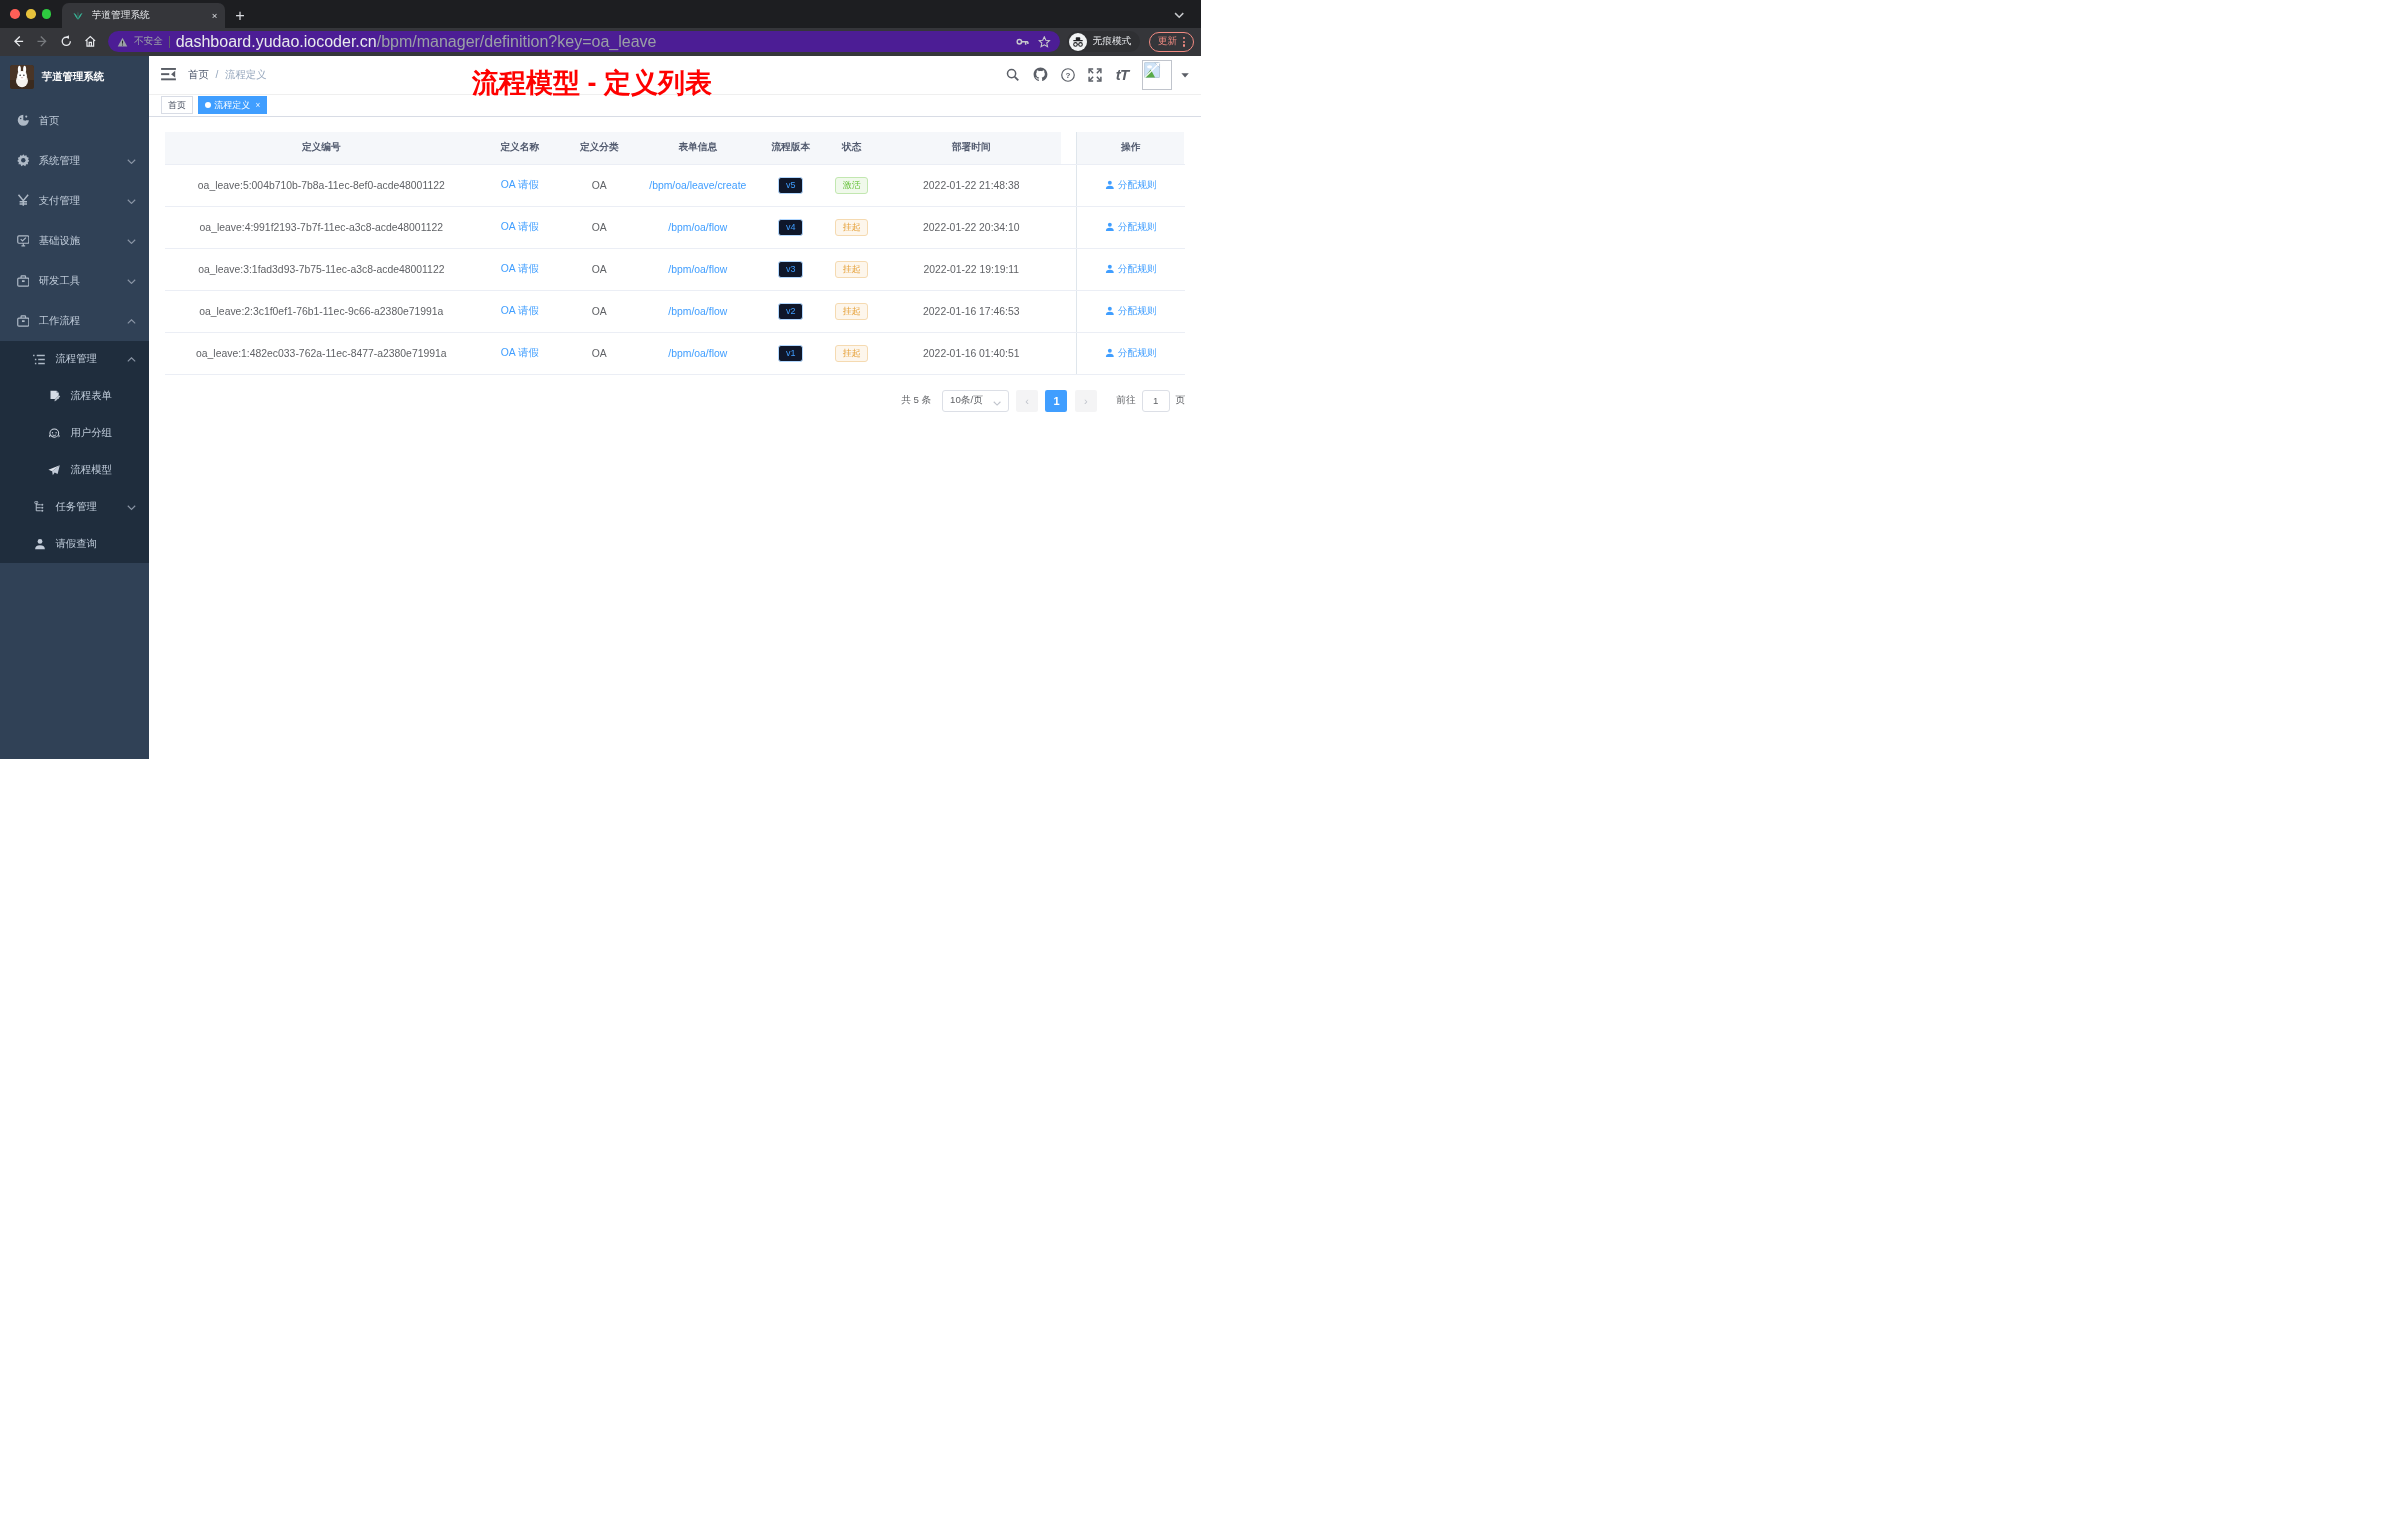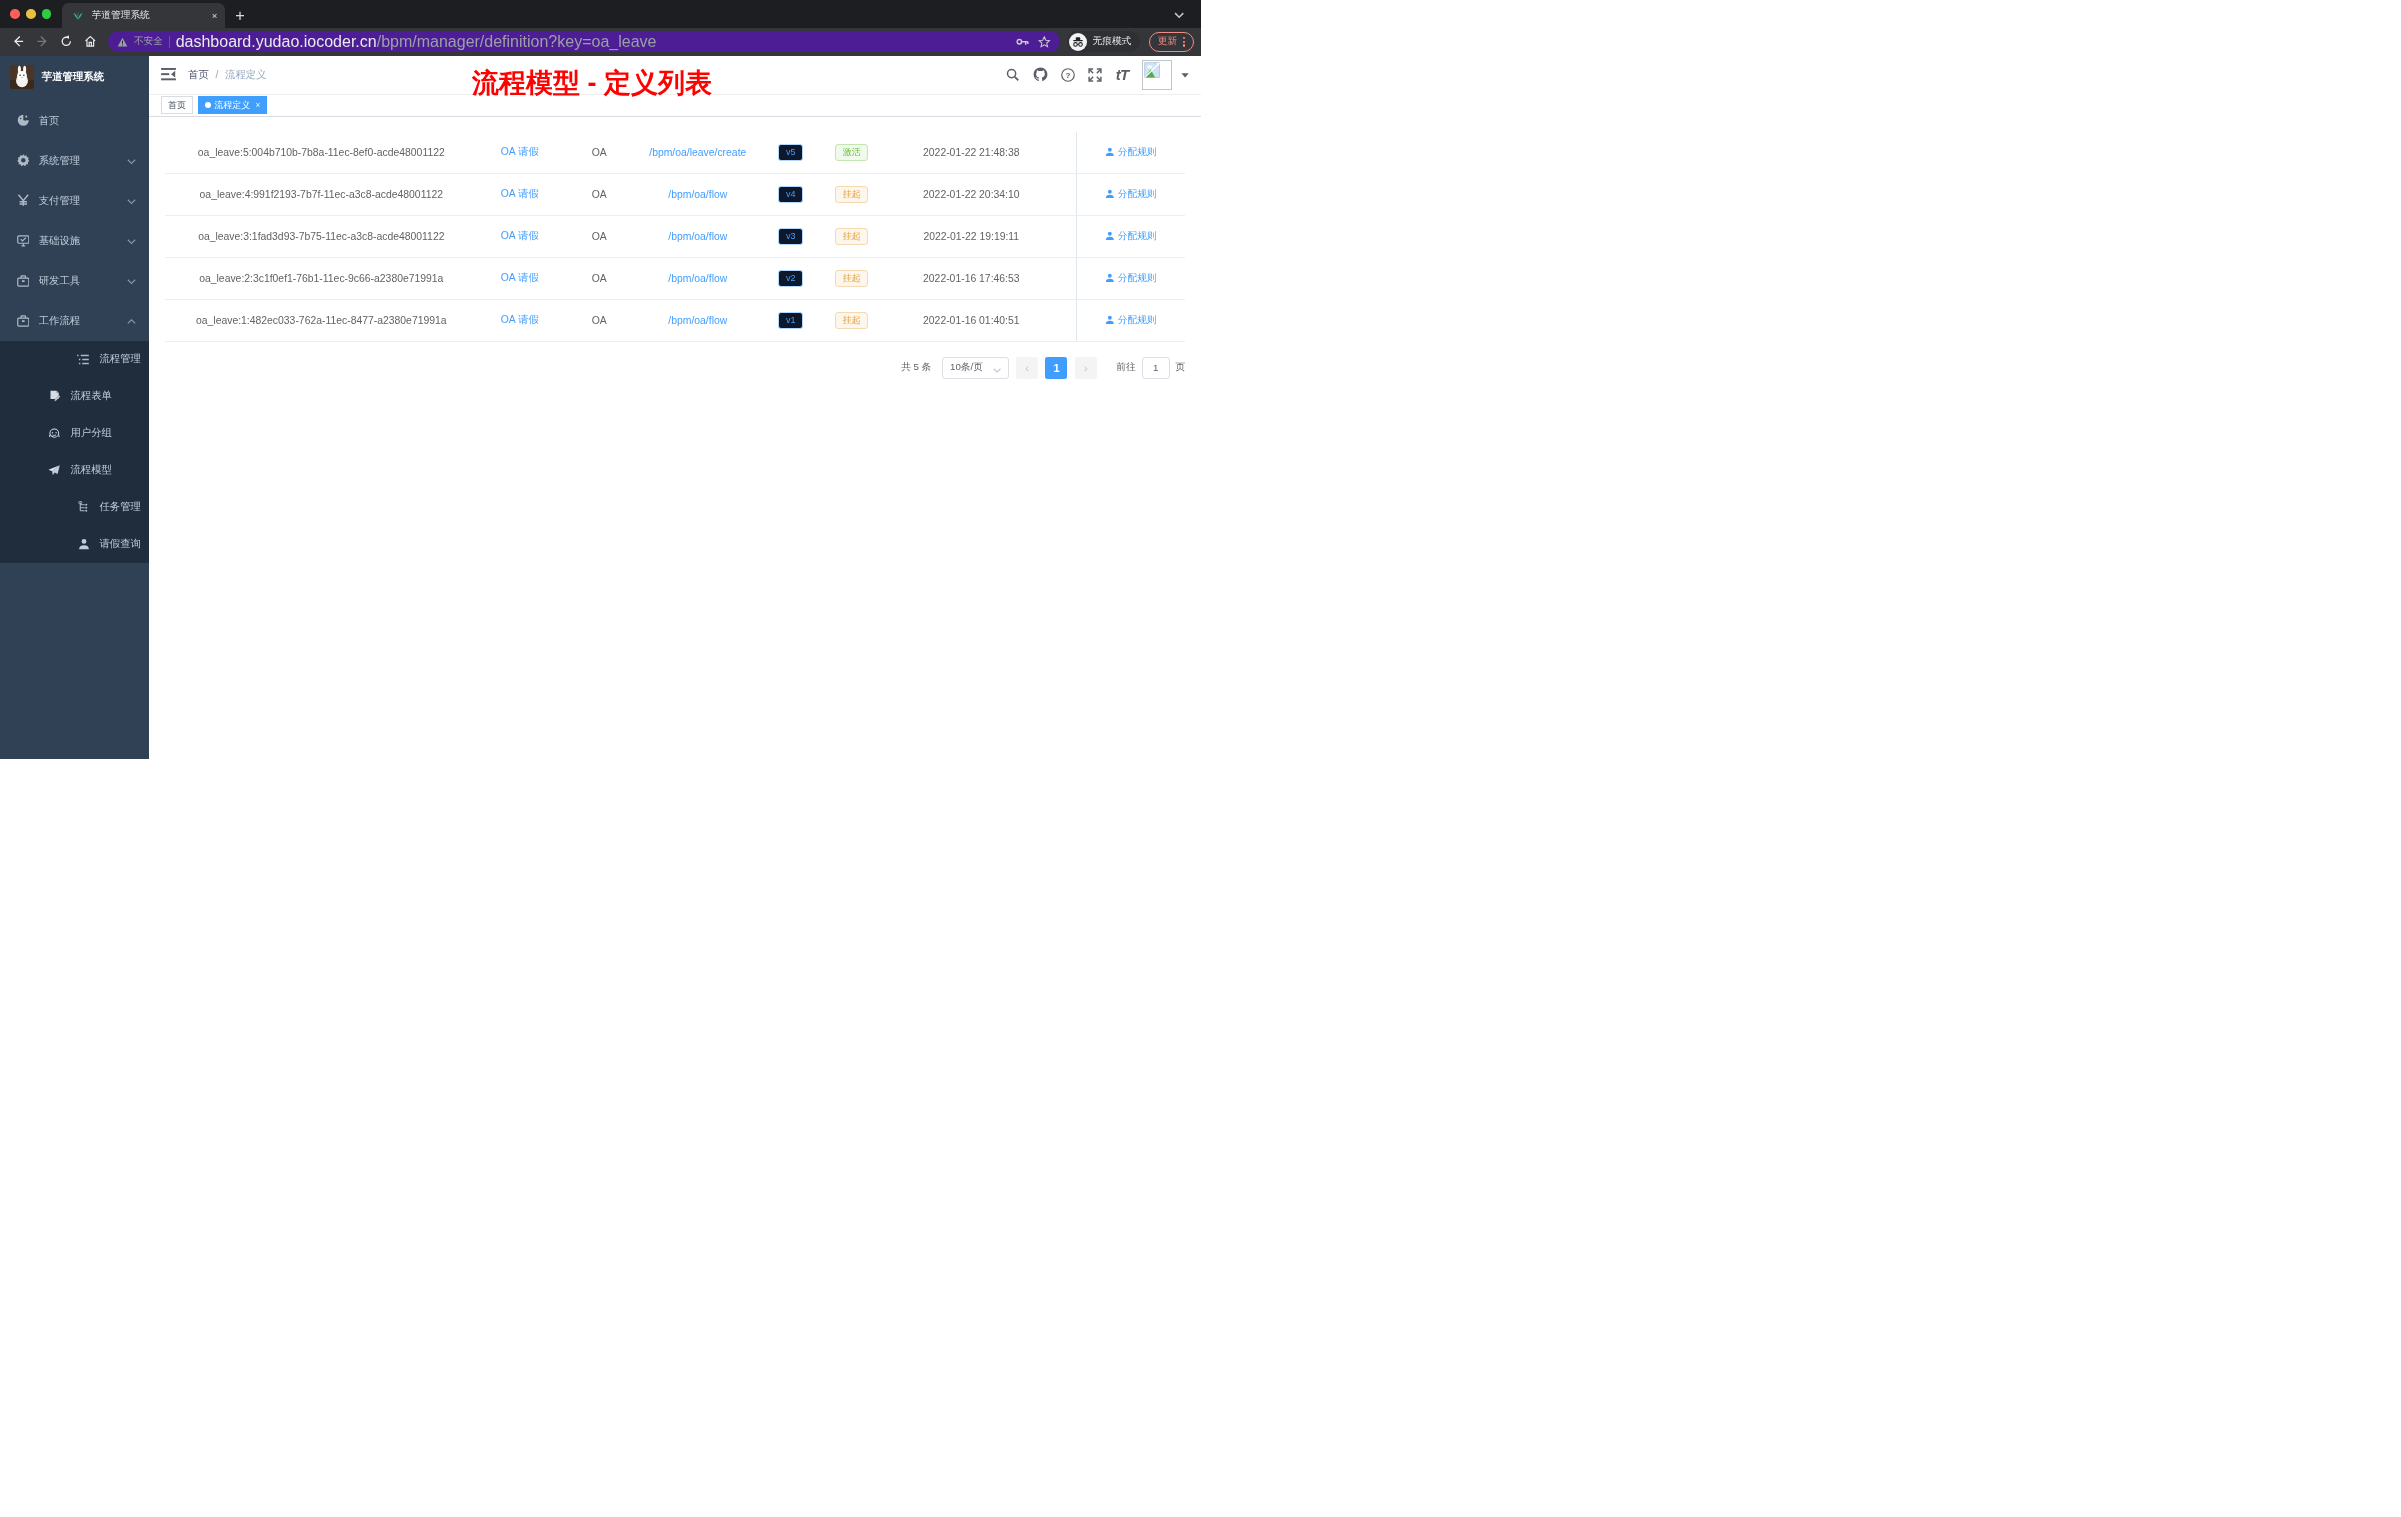--- a/index.html
+++ b/index.html
@@ -38,21 +38,21 @@
   
   .app { flex:1; display:flex; min-height:0; background:#fff; }
   .sidebar { width:149px; background:#304156; flex-shrink:0; display:flex; flex-direction:column; }
   .logo-row { height:42px; display:flex; align-items:center; gap:7.4px; padding:0 10.4px; }
   .logo-img { width:24px; height:24px; border-radius:3px; background:#3d2b20; overflow:hidden; flex-shrink:0; }
   .app-title { color:#fff; font-size:10.4px; font-weight:bold; white-space:nowrap; }
   .menu { flex:1; padding-top:3px; }
   .mi { display:flex; align-items:center; height:40px; padding:0 13.4px 0 16.3px; color:#bfcbd9; font-size:10.4px; gap:9px; cursor:pointer; position:relative; }
   .submenu-block { background:#1f2d3d; }
   .submenu-block .mi { height:37px; }
-  .mi.lv2 { padding-left:33px;margin-left:44px; }
+  .mi.lv2 { padding-left:33px; }
   .mi.lv3 { padding-left:48px; }
   .mi .lbl { flex:1; white-space:nowrap; }
   .mi .chev { margin-left:auto; }
   .micon { width:13.4px; display:flex; justify-content:center; flex-shrink:0; }
 
   .main { flex:1; display:flex; flex-direction:column; position:relative; min-width:0; }
   .navbar { height:39px; background:#fff; display:flex; align-items:center; padding:0 12px; border-bottom:0.7px solid #f0f0f0; }
   .hamburger { margin-right:12px; display:flex; align-items:center; cursor:pointer; }
   .breadcrumb { font-size:10.4px; display:flex; gap:6.7px; align-items:center; }
   .bc-home { color:#515a6e; cursor:pointer; }
@@ -449,20 +449,31 @@
           </span>
         <span class="tag active">
           <span class="dot"></span>
           <span>流程定义</span>
           <span class="x">×</span>
         </span>
       </div>
 
       <div class="content">
         <div class="tbl">
+          <div class="trow thead">
+            <div class="tcell c-id">定义编号</div>
+            <div class="tcell c-name">定义名称</div>
+            <div class="tcell c-cat">定义分类</div>
+            <div class="tcell c-form">表单信息</div>
+            <div class="tcell c-ver">流程版本</div>
+            <div class="tcell c-status">状态</div>
+            <div class="tcell c-time">部署时间</div>
+            <div class="tcell c-gap"></div>
+            <div class="tcell c-op">操作</div>
+          </div>
 
           <div class="trow tbody-row">
             <div class="tcell c-id">oa_leave:5:004b710b-7b8a-11ec-8ef0-acde48001122</div>
             <div class="tcell c-name">
                 <span class="link">OA 请假</span>
               </div>
             <div class="tcell c-cat">OA</div>
             <div class="tcell c-form">
                 <span class="link">/bpm/oa/leave/create</span>
               </div>

